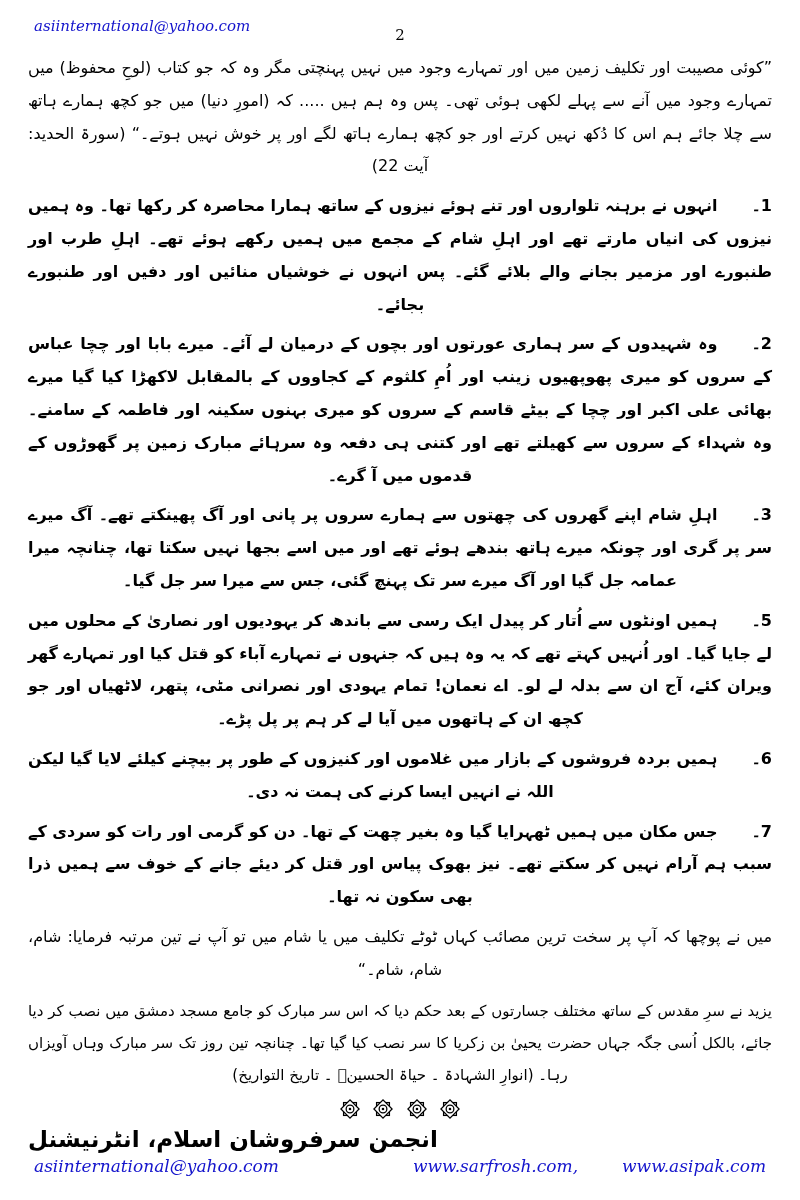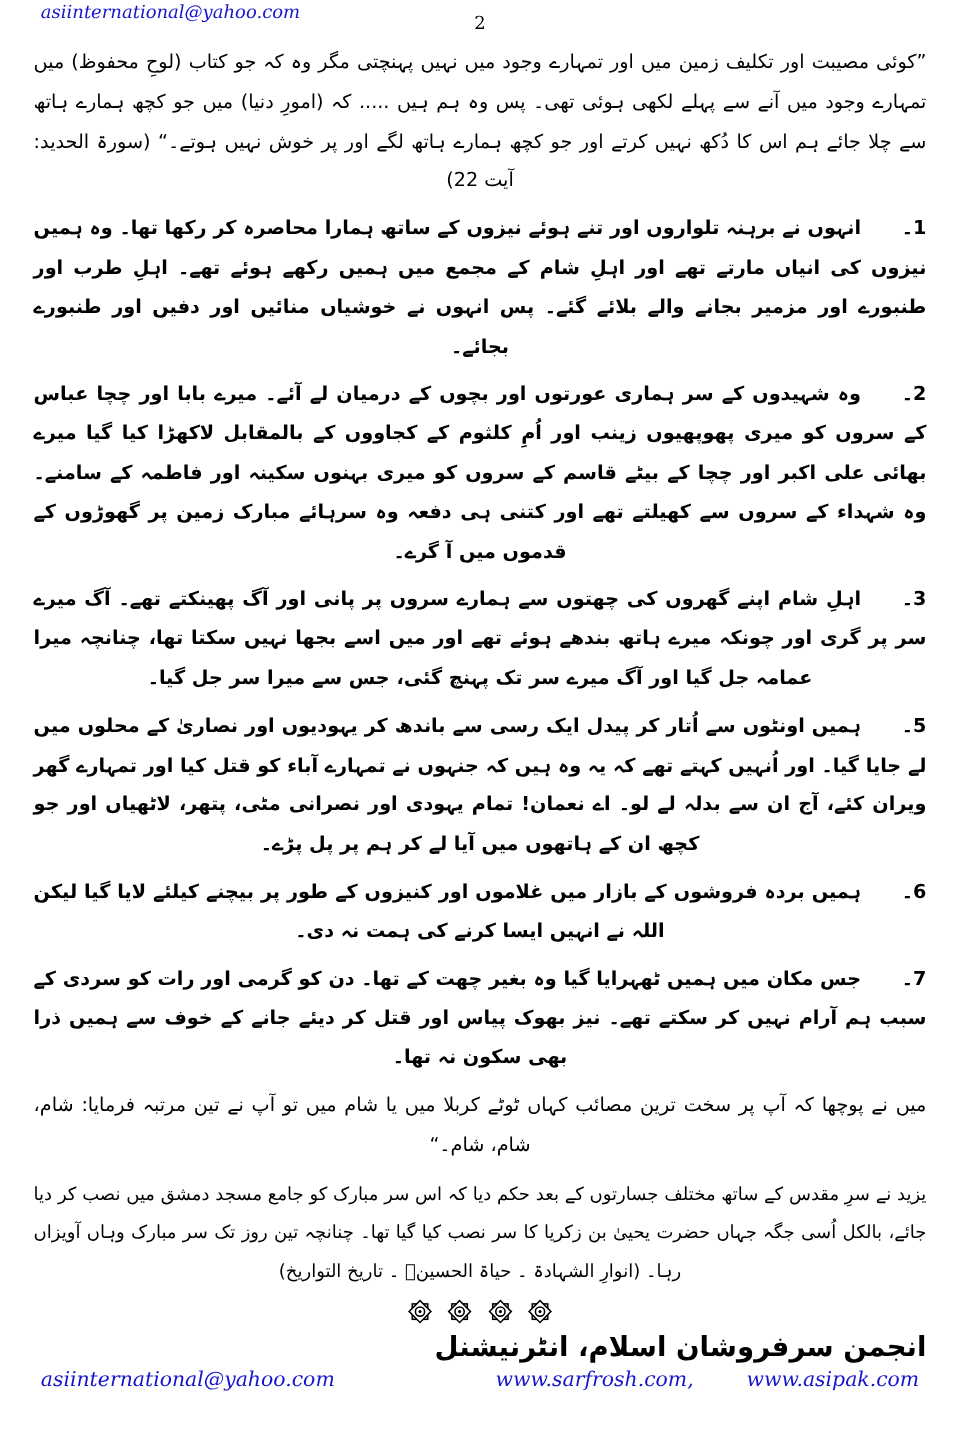--- a/index.html
+++ b/index.html
@@ -6,21 +6,21 @@
   body { width: 800px; }
   .page {
     position: relative;
     width: 800px;
     height: 1200px;
     overflow: hidden;
     background: #ffffff;
     color: #000000;
     font-family: "DejaVu Sans", sans-serif;
     box-sizing: border-box;
-    padding: 0 28px;
+    padding: 16px 28px;
   }
   .header {
     position: relative;
     height: 34px;
   }
   .header-email {
     position: absolute;
     left: 6px;
     top: 1px;
     font-family: "DejaVu Serif", serif;
@@ -61,21 +61,21 @@
     margin-top: 8px;
   }
   .ornament-row {
     text-align: center;
     margin: 2px 0 2px 0;
     line-height: 1;
   }
   .ornament-row svg { margin: 0 3px; vertical-align: middle; }
   .org-title {
     direction: rtl;
-    text-align: right;
+    text-align: left;
     font-weight: bold;
     font-size: 23px;
     margin: 6px 0 4px 0;
   }
   .footer {
     display: flex;
     justify-content: space-between;
     align-items: baseline;
     font-family: "DejaVu Serif", serif;
     font-style: italic;
@@ -105,21 +105,21 @@
 
   <p class="urdu item"><span class="num">3۔</span><span>اہلِ شام اپنے گھروں کی چھتوں سے ہمارے سروں پر پانی اور آگ پھینکتے تھے۔ آگ میرے سر پر گری اور چونکہ میرے ہاتھ بندھے ہوئے تھے اور میں اسے بجھا نہیں سکتا تھا، چنانچہ میرا عمامہ جل گیا اور آگ میرے سر تک پہنچ گئی، جس سے میرا سر جل گیا۔</span></p>
 
 
   <p class="urdu item"><span class="num">5۔</span><span>ہمیں اونٹوں سے اُتار کر پیدل ایک رسی سے باندھ کر یہودیوں اور نصاریٰ کے محلوں میں لے جایا گیا۔ اور اُنہیں کہتے تھے کہ یہ وہ ہیں کہ جنہوں نے تمہارے آباء کو قتل کیا اور تمہارے گھر ویران کئے، آج ان سے بدلہ لے لو۔ اے نعمان! تمام یہودی اور نصرانی مٹی، پتھر، لاٹھیاں اور جو کچھ ان کے ہاتھوں میں آیا لے کر ہم پر پل پڑے۔</span></p>
 
   <p class="urdu item"><span class="num">6۔</span><span>ہمیں بردہ فروشوں کے بازار میں غلاموں اور کنیزوں کے طور پر بیچنے کیلئے لایا گیا لیکن اللہ نے انہیں ایسا کرنے کی ہمت نہ دی۔</span></p>
 
   <p class="urdu item"><span class="num">7۔</span><span>جس مکان میں ہمیں ٹھہرایا گیا وہ بغیر چھت کے تھا۔ دن کو گرمی اور رات کو سردی کے سبب ہم آرام نہیں کر سکتے تھے۔ نیز بھوک پیاس اور قتل کر دیئے جانے کے خوف سے ہمیں ذرا بھی سکون نہ تھا۔</span></p>
 
-  <p class="urdu closing-para">میں نے پوچھا کہ آپ پر سخت ترین مصائب کہاں ٹوٹے کربلا میں یا شام میں تو آپ نے تین مرتبہ فرمایا: شام، شام، شام۔“</p>
+  <p class="urdu closing-para">میں نے پوچھا کہ آپ پر سخت ترین مصائب کہاں ٹوٹے تکلیف میں یا شام میں تو آپ نے تین مرتبہ فرمایا: شام، شام، شام۔“</p>
 
   <p class="urdu yazid-para">یزید نے سرِ مقدس کے ساتھ مختلف جسارتوں کے بعد حکم دیا کہ اس سر مبارک کو جامع مسجد دمشق میں نصب کر دیا جائے، بالکل اُسی جگہ جہاں حضرت یحییٰ بن زکریا کا سر نصب کیا گیا تھا۔ چنانچہ تین روز تک سر مبارک وہاں آویزاں رہا۔ (انوارِ الشہادۃ ۔ حیاۃ الحسینؑ ۔ تاریخ التواریخ)</p>
 
   <div class="ornament-row">
     <svg width="22" height="22" viewBox="0 0 24 24">
       <rect x="5" y="5" width="14" height="14" fill="#ffffff" stroke="#000000" stroke-width="1.4"></rect>
       <rect x="5" y="5" width="14" height="14" fill="#ffffff" stroke="#000000" stroke-width="1.4" transform="rotate(45 12 12)"></rect>
       <circle cx="12" cy="12" r="4.2" fill="#ffffff" stroke="#000000" stroke-width="1.4"></circle>
       <circle cx="12" cy="12" r="1.4" fill="#000000"></circle>
     </svg>

